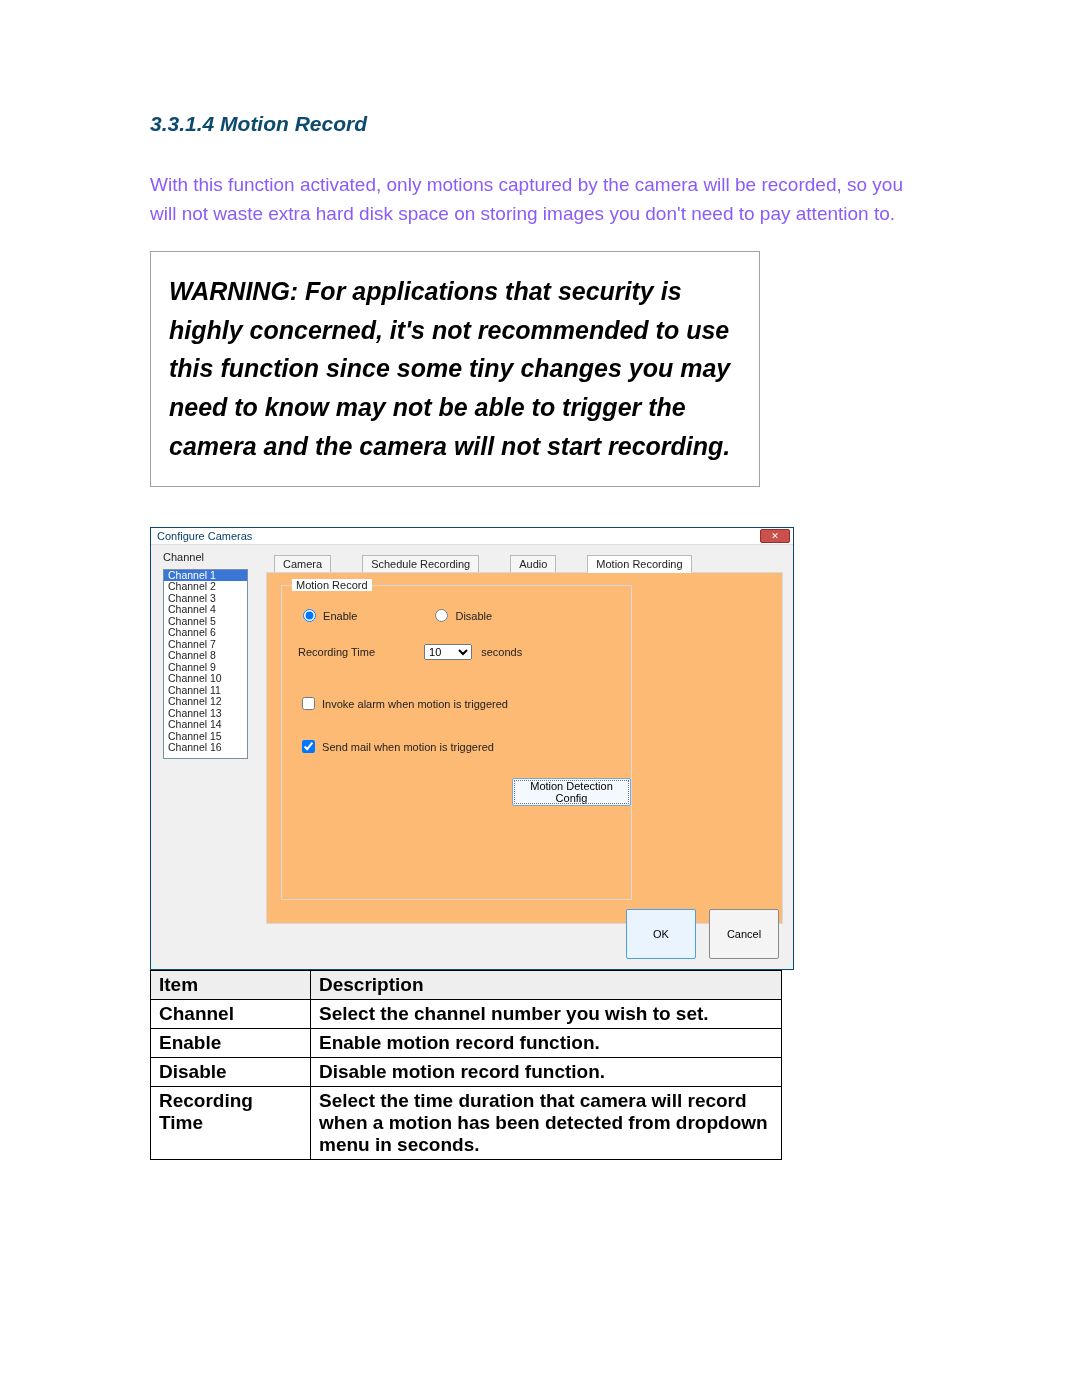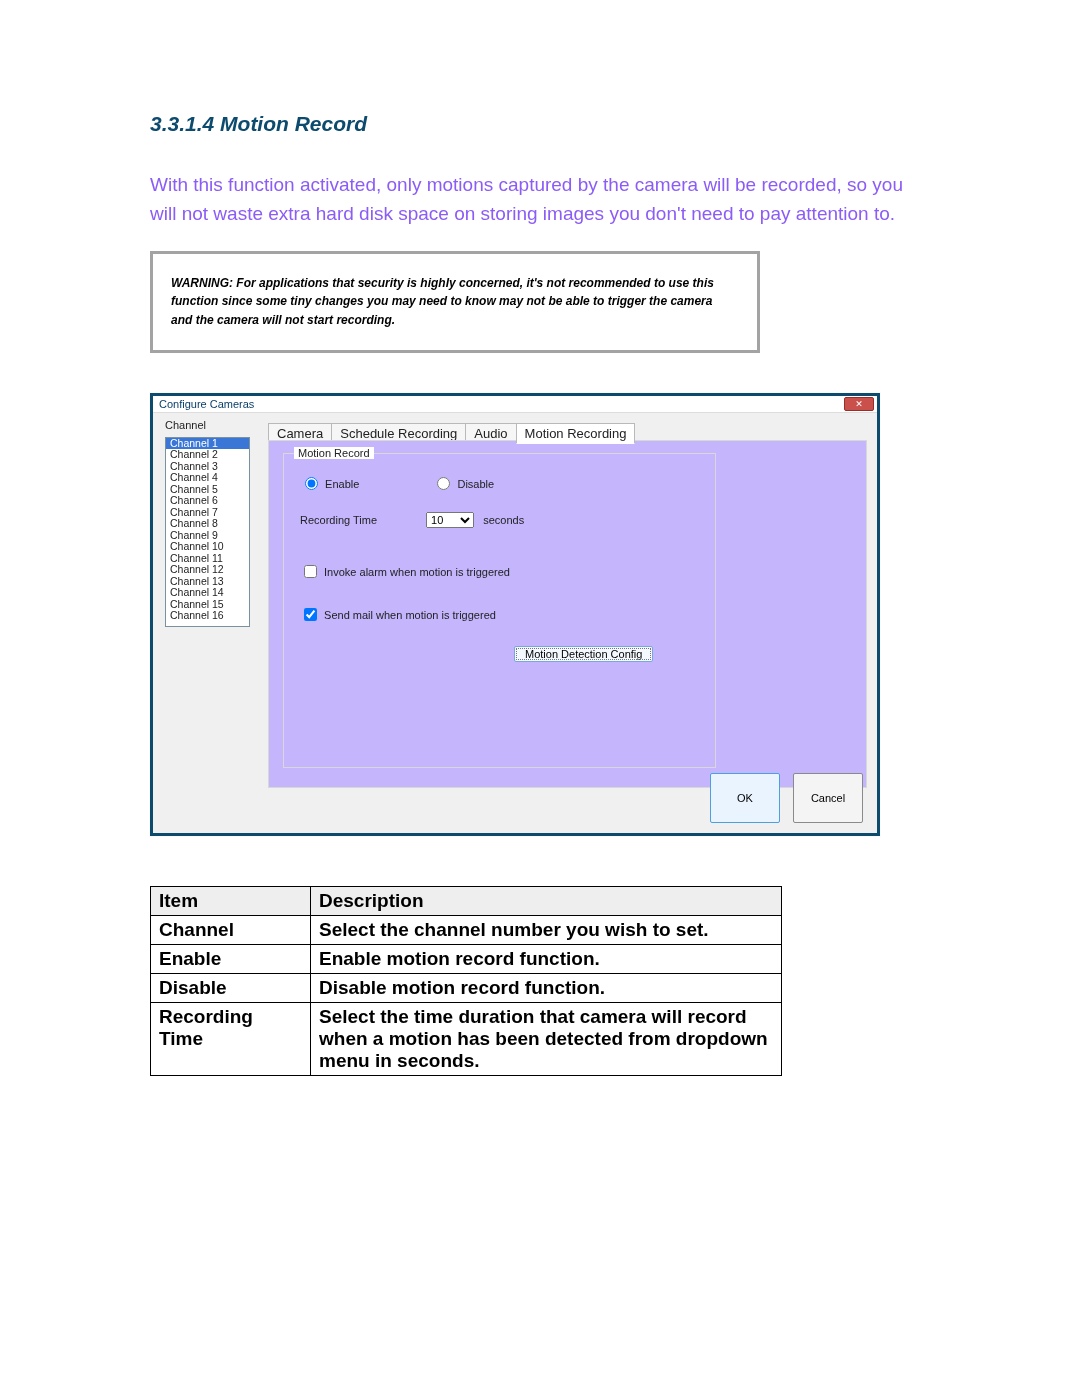--- a/index.html
+++ b/index.html
@@ -22,39 +22,38 @@
     margin: 0 0 34px 0;
     color: #0c4a6e;
   }
   .body-text {
     font-size: 19px;
     line-height: 1.55;
     margin: 0 0 22px 0;
     color: #8b5cf6;
   }
   .warning-box {
-    border: 3px solid #a3a3a3;
+    border: 1px solid #a3a3a3;
     padding: 20px 24px 20px 18px;
     margin: 0 7px 40px 0;
-    font-size: 12px;
+    font-size: 25px;
     font-style: italic;
     font-weight: bold;
     line-height: 1.55;
     max-width: 610px;
   }
   
   .screenshot {
-    border: 3px solid #0c4a6e;
+    border: 1px solid #0c4a6e;
     background: #f0f0f0;
     font-family: "Segoe UI", Tahoma, sans-serif;
     font-size: 11px;
     color: #222;
     position: relative;
-    margin-bottom: 50px;
-    width: 730px;
+    width: 644px;
     height: 443px;
     box-shadow: 0 0 0 1px rgba(0,0,0,.02);
   }
   .win-title {
     background: #fff;
     color: #0a3f6b;
     font-size: 11px;
     padding: 2px 6px;
     height: 17px;
     border-bottom: 1px solid #ddd;
@@ -95,44 +94,45 @@
   .channel-list div {
     padding: 0 4px;
     white-space: nowrap;
   }
   .channel-list .sel {
     background: #3a76d6;
     color: #fff;
   }
   .tabs {
     position: absolute;
-    left: 115px; top: 10px;
+    left: 123px; top: 10px;
     display: flex;
-    font-size: 13px;
+    font-size: 11px;
+    gap: 32px;
   }
   .tab {
     border: 1px solid #b9b9b9;
     background: #f6f6f6;
     padding: 2px 8px;
     margin-right: -1px;
     cursor: default;
   }
   .tab.active {
     background: #fff;
     border-bottom: 1px solid #fff;
     position: relative;
     z-index: 2;
   }
   .tab-panel {
     position: absolute;
     left: 115px; top: 27px;
     right: 10px;
     bottom: 45px;
     border: 1px solid #d8d8d8;
-    background: #c4b5fd;
+    background: #fdba74;
   }
   .groupbox {
     position: absolute;
     left: 14px; top: 12px;
     right: 150px;
     height: 315px;
     border: 1px solid #d8d8d8;
   }
   .group-legend {
     position: absolute;

